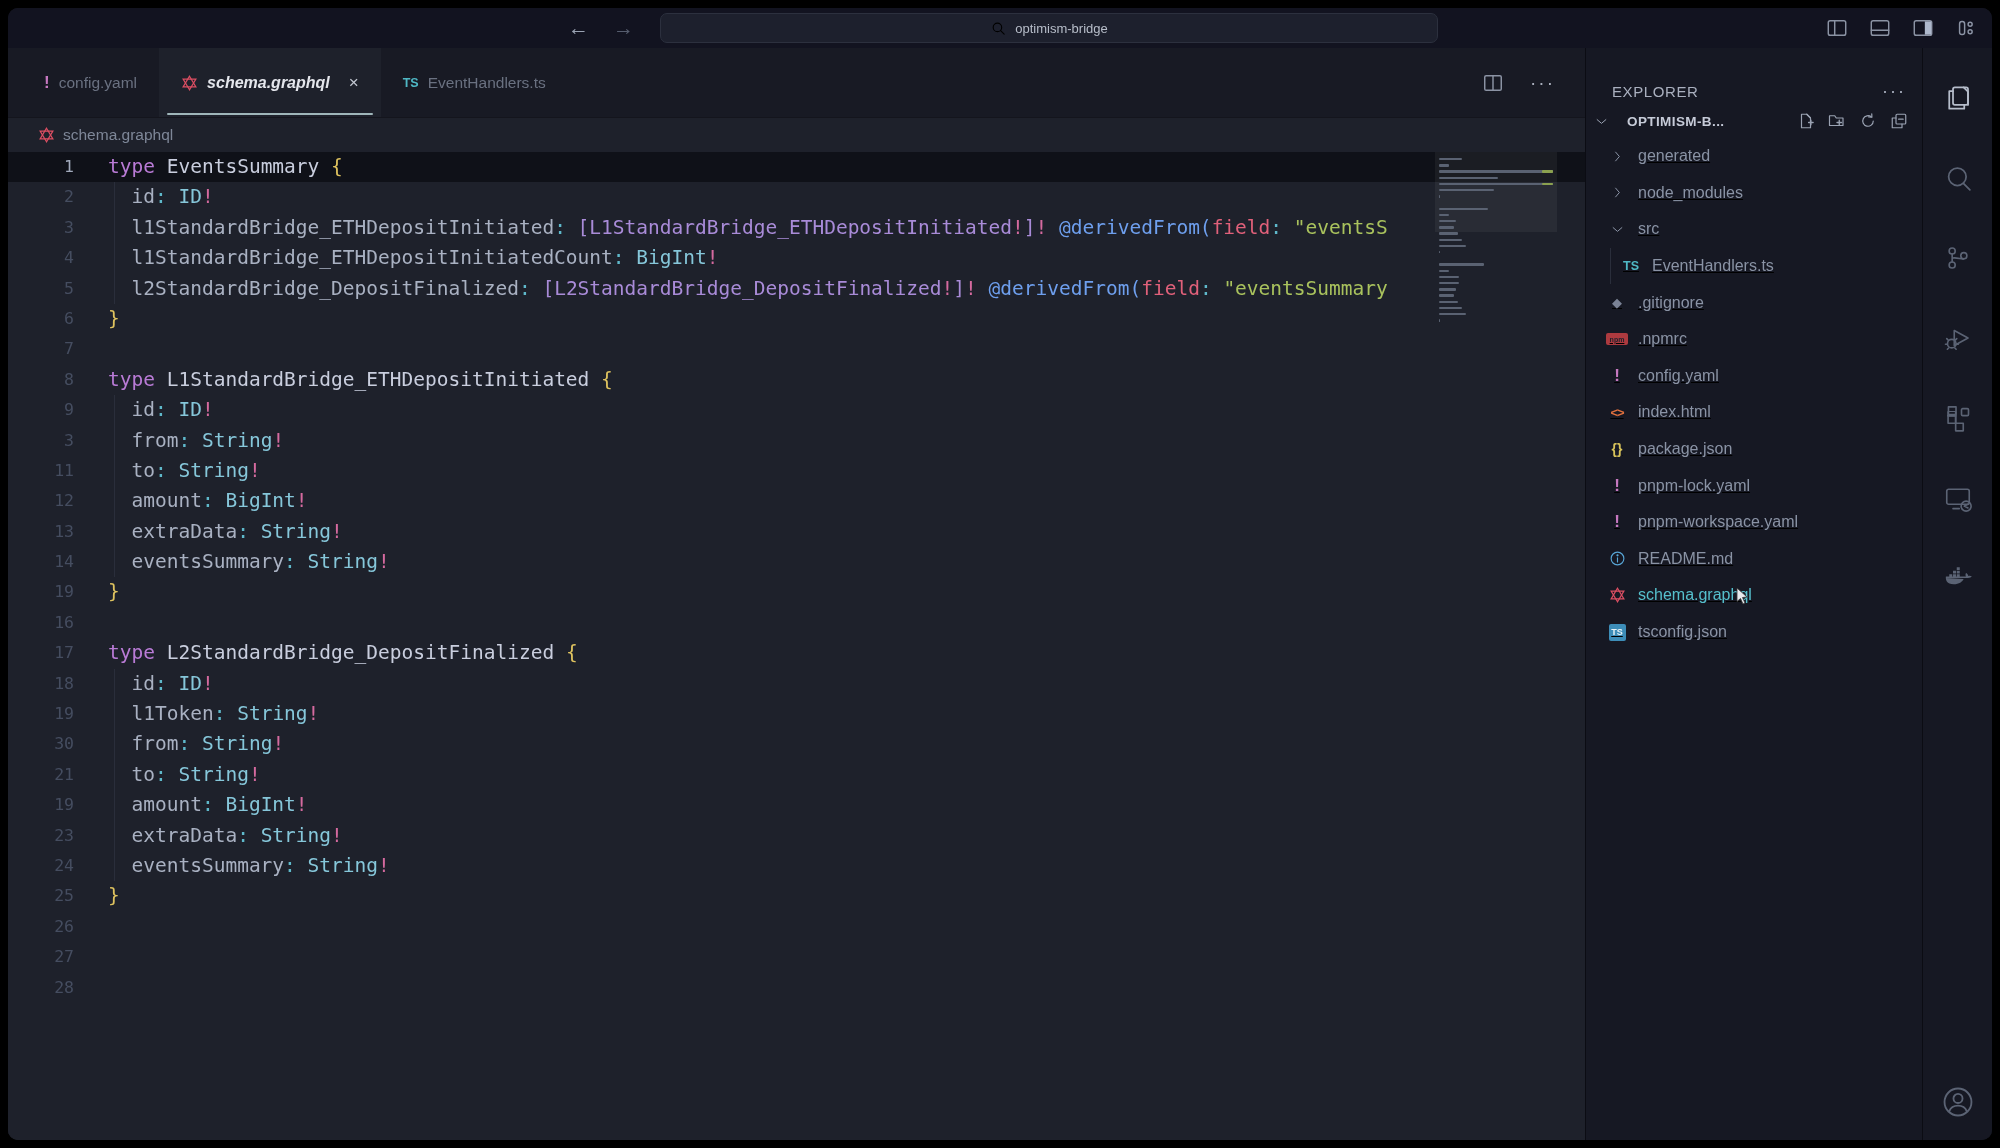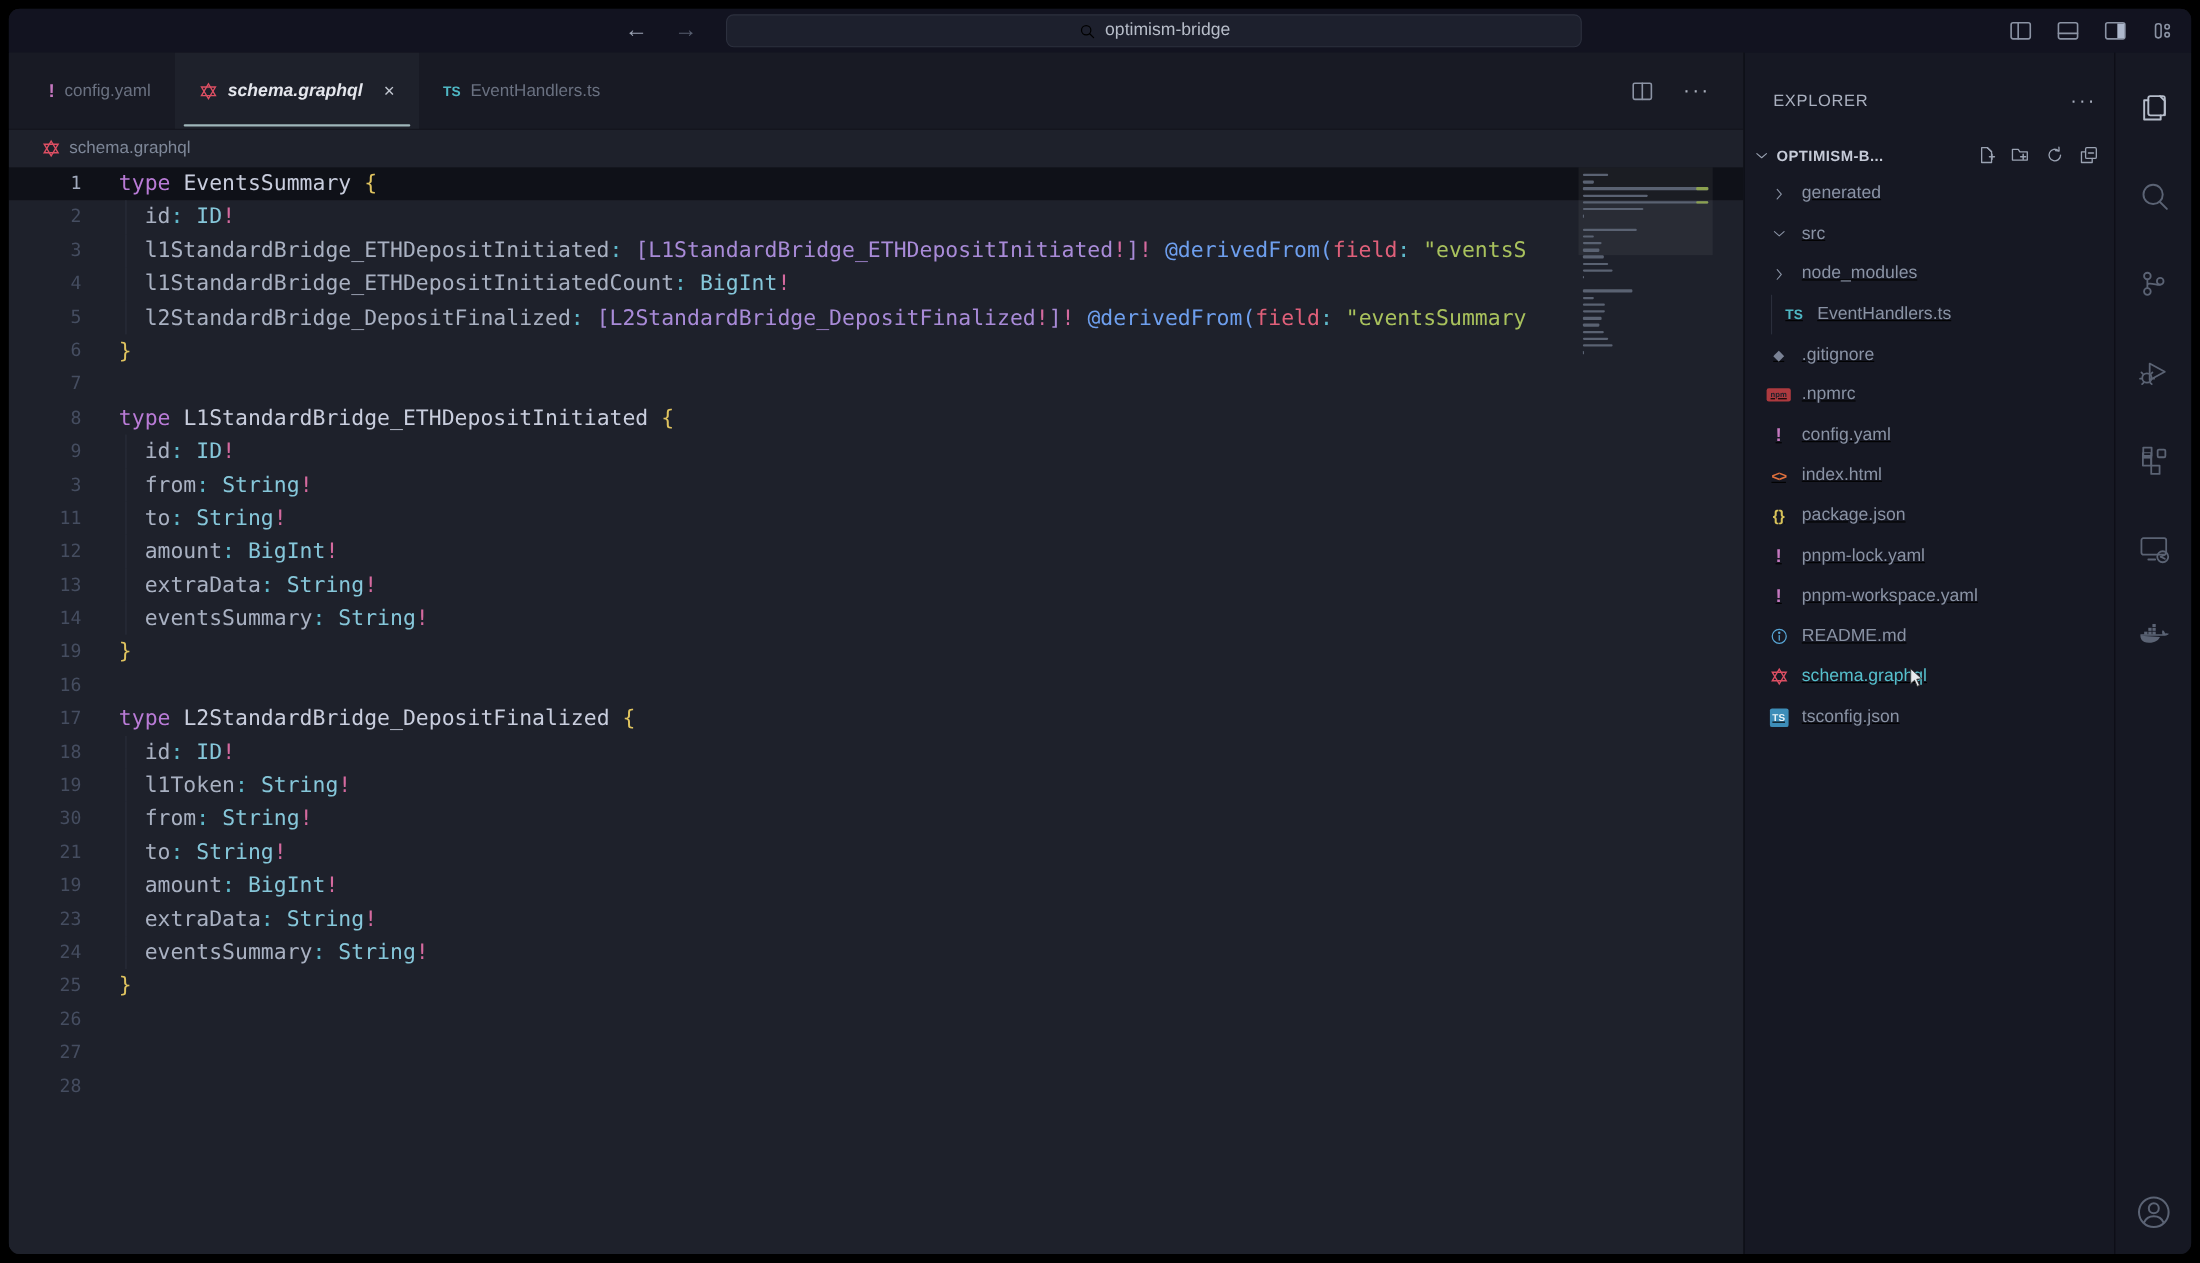--- a/index.html
+++ b/index.html
@@ -9,21 +9,21 @@
   .window { position:absolute; left:8px; top:8px; width:1984px; height:1132px; background:#181a24;
             border-radius:10px; overflow:hidden; }
 
   
   .titlebar { position:absolute; left:0; top:0; width:100%; height:40px; background:#121320; }
   .nav-arrows { position:absolute; left:560px; top:0; height:40px; display:flex; align-items:center; gap:24px; }
   .nav-arrow { font-size:21px; color:#9aa2b2; cursor:default; }
   .nav-arrow.dim { color:#565d6e; }
   .searchbox { position:absolute; left:652px; top:5px; width:778px; height:30px; background:#1d202d;
                border:1px solid #2c303e; border-radius:7px; display:flex; align-items:center; justify-content:center; gap:8px; }
-  .searchbox .q { color:#b7bdc9; font-size:16px; }
+  .searchbox .q { color:#b7bdc9; font-size:13px; }
   .title-icons { position:absolute; right:14px; top:0; height:40px; display:flex; align-items:center; gap:19px; }
   .title-icons .ticon { width:24px; height:24px; display:flex; align-items:center; justify-content:center; color:#8b93a4; }
 
   
   .main { position:absolute; left:0; top:40px; width:100%; height:1092px; display:flex; }
   .editor-region { width:1577px; height:100%; display:flex; flex-direction:column; background:#1e212b; }
   .explorer { width:337px; height:100%; background:#161823; border-left:1px solid #0b0c13; position:relative; }
   .activitybar { width:70px; height:100%; background:#161823; border-left:1px solid #0b0c13;
                  display:flex; flex-direction:column; align-items:center; padding-top:28px; }
 
@@ -54,21 +54,21 @@
            font-family:"DejaVu Sans Mono", monospace; font-size:19.5px; font-weight:500; }
   .cline.guided::before { content:""; position:absolute; left:106px; top:0; bottom:0; border-left:1px solid #2a2e3b; }
   .minimap { position:absolute; left:1427px; top:0; width:122px; height:420px; z-index:3; }
   .mm-slider { position:absolute; left:0; top:0; width:122px; height:80px; background:rgba(255,255,255,0.05); }
   .mm-line { position:absolute; left:4px; height:2.4px; border-radius:1px; }
 
   
   .exp-title-row { padding:28px 16px 0 26px; display:flex; align-items:center; justify-content:space-between; height:58px; }
   .exp-title { color:#aab0bf; font-size:15px; letter-spacing:0.6px; }
   .exp-more { color:#aab0bf; font-size:18px; letter-spacing:2px; }
-  .exp-section { margin-top:20px; height:30px; display:flex; align-items:center; padding:0 14px 0 8px; gap:4px; }
+  .exp-section { margin-top:0; height:30px; display:flex; align-items:center; padding:0 14px 0 8px; gap:16px; }
   .exp-section .chev { color:#9aa2b2; display:flex; }
   .exp-section .sec-label { color:#c6cbd8; font-weight:bold; font-size:13.5px; letter-spacing:0.4px; flex:1; margin-left:2px; }
   .exp-section .sec-icons { display:flex; gap:13px; color:#9aa2b2; }
   .tree { margin-top:2px;text-decoration:underline; }
   .trow { height:36.6px; display:flex; align-items:center; padding-left:20px; gap:10px; color:#8a93a5; font-size:16px; position:relative; cursor:default; }
   .trow .ticn { width:22px; display:flex; justify-content:center; align-items:center; flex:none; }
   .trow.indent1 { padding-left:34px; }
   .trow.indent1::before { content:""; position:absolute; left:24px; top:0; bottom:0; border-left:1px solid #2a2e3b; }
   .trow.selected { color:#56c0cd; }
   .chev-ic { color:#8a93a5; display:flex; }
@@ -323,32 +323,32 @@
               <span class="ticn chev-ic">
                 <svg width="15" height="15" viewBox="0 0 24 24" fill="none" stroke="currentColor" stroke-width="1.6" stroke-linecap="round" stroke-linejoin="round">
                   <path d="M9 5 L15 12 L9 19"></path>
                 </svg>
               </span>
               <span>generated</span>
             </div>
             <div class="trow">
               <span class="ticn chev-ic">
                 <svg width="15" height="15" viewBox="0 0 24 24" fill="none" stroke="currentColor" stroke-width="1.6" stroke-linecap="round" stroke-linejoin="round">
-                  <path d="M5 9 L12 15 L19 9"></path>
-                </svg>
-              </span>
-              <span>src</span>
+                  <path d="M9 5 L15 12 L9 19"></path>
+                </svg>
+              </span>
+              <span>node_modules</span>
             </div>
             <div class="trow">
               <span class="ticn chev-ic">
                 <svg width="15" height="15" viewBox="0 0 24 24" fill="none" stroke="currentColor" stroke-width="1.6" stroke-linecap="round" stroke-linejoin="round">
-                  <path d="M9 5 L15 12 L9 19"></path>
-                </svg>
-              </span>
-              <span>node_modules</span>
+                  <path d="M5 9 L12 15 L19 9"></path>
+                </svg>
+              </span>
+              <span>src</span>
             </div>
             <div class="trow indent1">
               <span class="ticn">
                 <span class="ts-txt">TS</span>
               </span>
               <span>EventHandlers.ts</span>
             </div>
             <div class="trow">
               <span class="ticn">
                 <span class="git-ic">◆</span>

